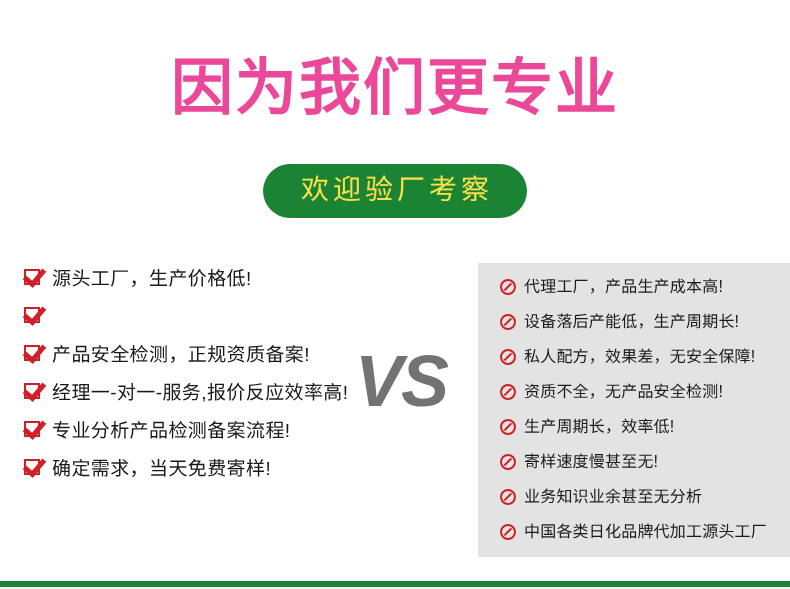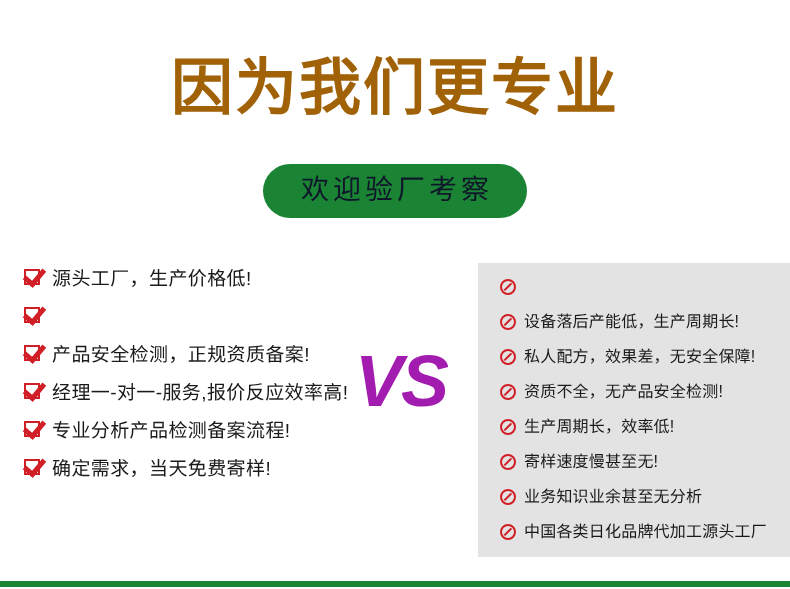--- a/index.html
+++ b/index.html
@@ -21,54 +21,54 @@
   
   .page-title {
     position: absolute;
     left: 0;
     top: 52px;
     width: 790px;
     text-align: center;
     font-size: 62px;
     line-height: 72px;
     font-weight: 700;
-    color: #a16207;
+    color: #ec4899;
     letter-spacing: 2px;
     white-space: nowrap;
   }
 
   .badge-wrap {
     position: absolute;
     left: 0;
     top: 164px;
     width: 790px;
     text-align: center;
   }
   .badge {
     display: inline-block;
     background: #1b8434;
-    color: #0f172a;
+    color: #fde047;
     font-size: 28px;
     line-height: 32px;
     font-weight: 500;
     letter-spacing: 4px;
     padding: 10px 34px 12px 38px;
     border-radius: 28px;
   }
 
   
   .vs-mark {
     position: absolute;
     left: 355px;
     top: 345px;
     font-size: 72px;
     line-height: 72px;
     font-weight: 700;
     font-style: italic;
-    color: #a21caf;
+    color: #737373;
     letter-spacing: -2px;
   }
 
   
   .pros {
     position: absolute;
     left: 24px;
     top: 265px;
     width: 430px;
   }
@@ -239,20 +239,21 @@
 
   <div class="vs-mark">VS</div>
 
   <div class="cons-panel">
     <div class="cons">
 
       <div class="con-item">
         <span class="icon-slot">
             <span class="ban-icon"></span>
           </span>
+        <span class="txt">代理工厂，产品生产成本高!</span>
       </div>
 
       <div class="con-item">
         <span class="icon-slot">
             <span class="ban-icon"></span>
           </span>
         <span class="txt">设备落后产能低，生产周期长!</span>
       </div>
 
       <div class="con-item">

